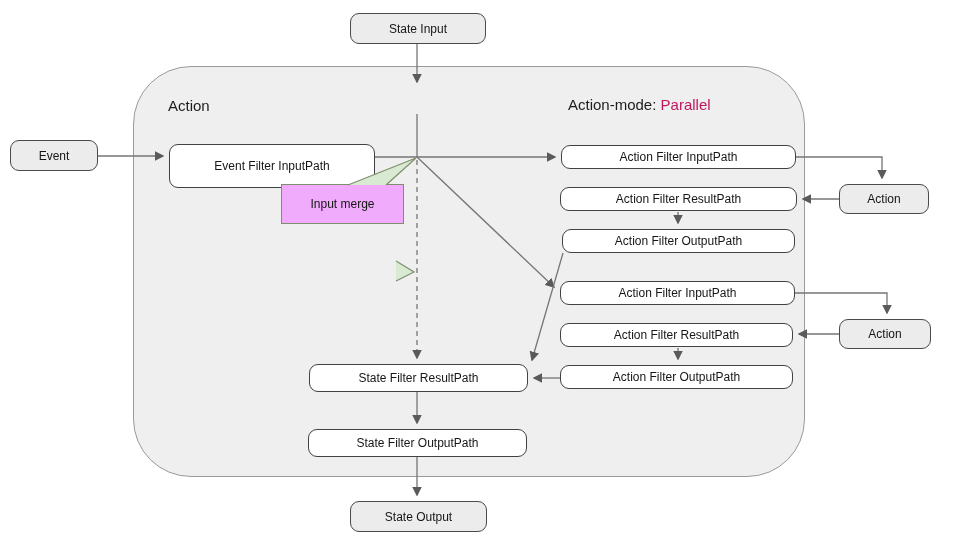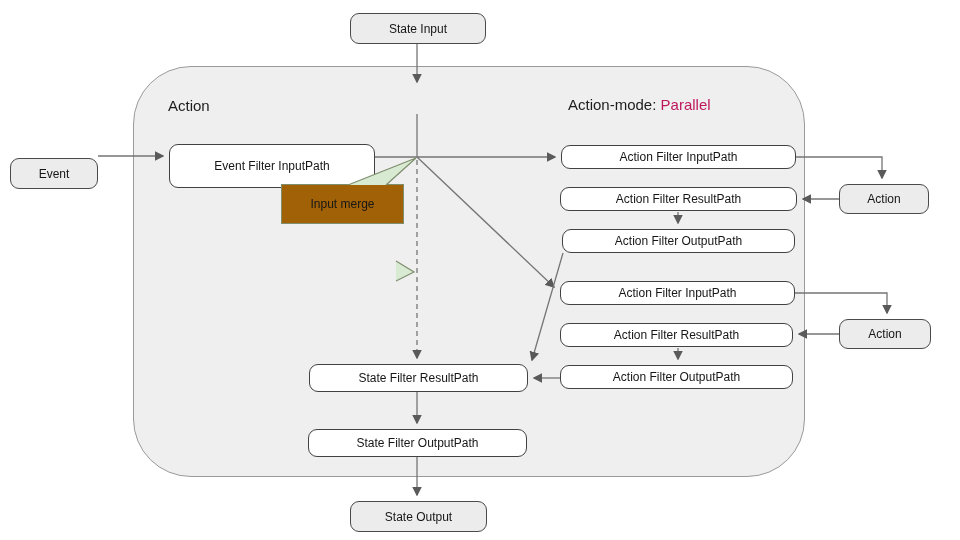--- a/index.html
+++ b/index.html
@@ -24,27 +24,27 @@
   #lbl-action-mode .red{color:#be185d;}
 
   .node{
     position:absolute;box-sizing:border-box;
     display:flex;align-items:center;justify-content:center;
     font-size:12px;color:#161616;white-space:nowrap;
     background:#ffffff;border:1px solid #424242;border-radius:9px;
   }
   .node.gray{background:#ececec;border-color:#4a4a4a;}
   .node.note{
-    background:#a16207;border:1px solid #7e8f6e;border-radius:0;
+    background:#f0abfc;border:1px solid #7e8f6e;border-radius:0;
   }
 
   
   #n-state-input          {left:350px;top:13px; width:136px;height:31px;}
   #n-state-filter-input   {left:307px;top:87px; width:222px;height:27px;}
-  #n-event                {left:10px; top:140px;width:88px; height:31px;margin-top:18px;}
+  #n-event                {left:10px; top:140px;width:88px; height:31px;}
   #n-event-filter-input   {left:169px;top:144px;width:206px;height:44px;}
   #n-action-filter-input-1{left:561px;top:145px;width:235px;height:24px;}
   #n-action-1             {left:839px;top:184px;width:90px; height:30px;}
   #n-action-filter-result-1{left:560px;top:187px;width:237px;height:24px;}
   #n-action-filter-output-1{left:562px;top:229px;width:233px;height:24px;}
   #n-note-input-merge     {left:281px;top:184px;width:123px;height:40px;}
   #n-note-no-action       {left:211px;top:255px;width:186px;height:38px;}
   #n-action-filter-input-2{left:560px;top:281px;width:235px;height:24px;}
   #n-action-2             {left:839px;top:319px;width:92px; height:30px;}
   #n-action-filter-result-2{left:560px;top:323px;width:233px;height:24px;}

